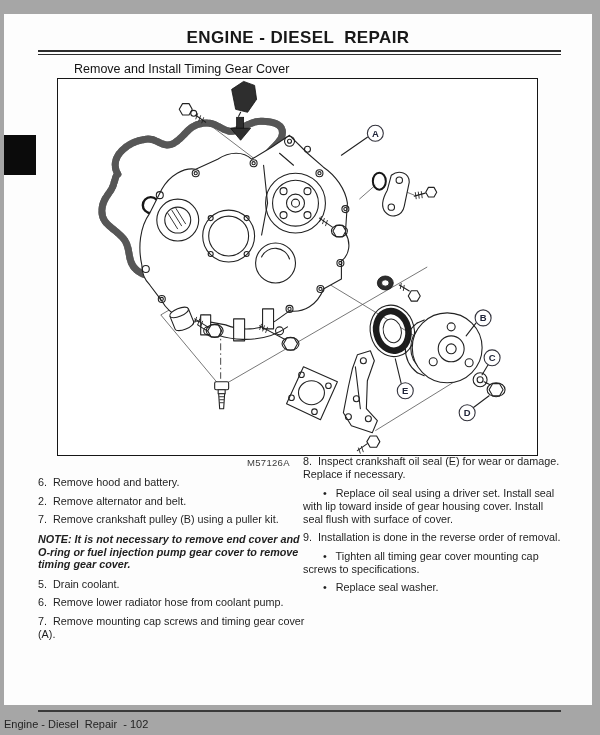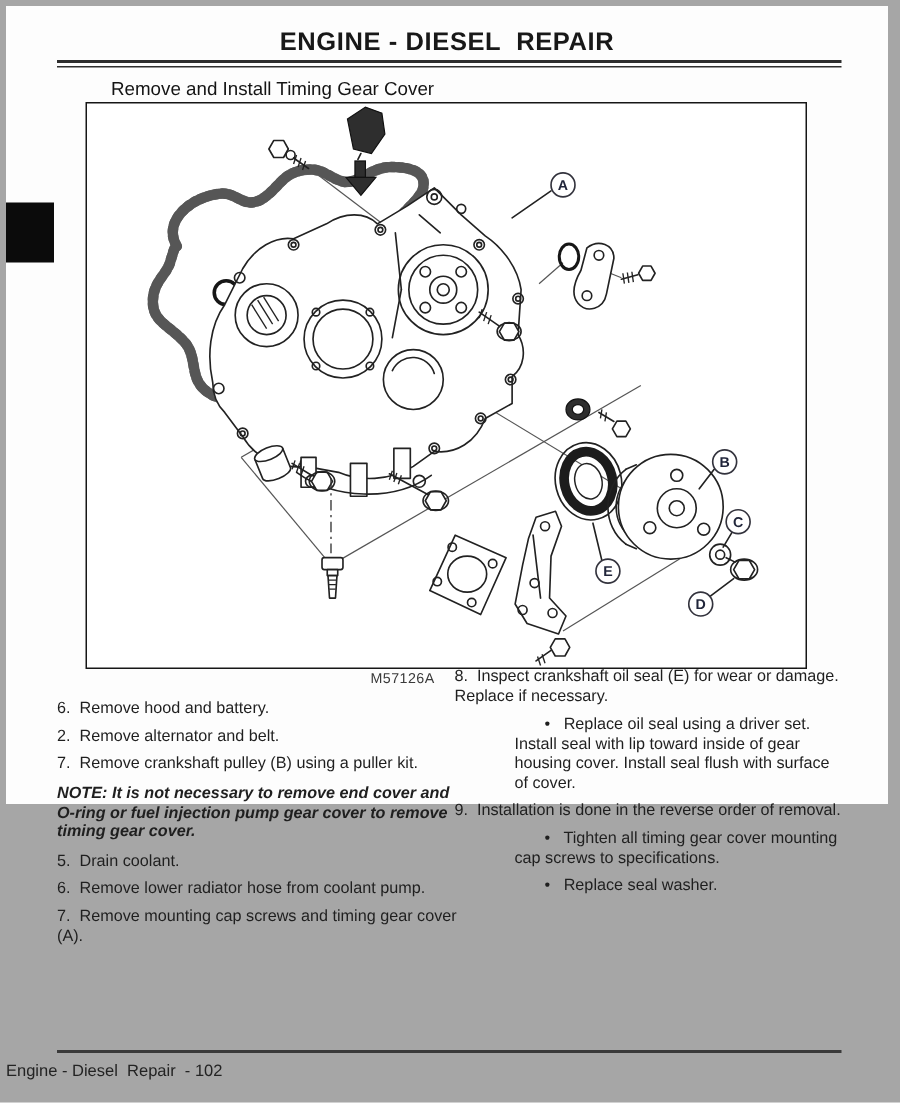--- a/index.html
+++ b/index.html
@@ -3,21 +3,21 @@
 <meta charset="utf-8">
 <style>
   html,body{margin:0;padding:0;}
   body{
     width:600px;height:735px;position:relative;overflow:hidden;
     background:#a6a6a6;
     font-family:"Liberation Sans", sans-serif;
     color:#1f1f1f;
   }
   .page{
-    position:absolute;left:4px;top:4px;width:588px;height:532px;
+    position:absolute;left:4px;top:14px;width:588px;height:691px;
     background:#fdfdfd;
   }
   .bleed-tab{
     position:absolute;left:4px;top:135px;width:32px;height:40px;
     background:#0b0b0b;
   }
   .header-title{
     position:absolute;left:0;top:14px;width:100%;text-align:center;
     font-size:17px;font-weight:700;letter-spacing:.4px;white-space:pre;
     color:#181818;
@@ -37,21 +37,21 @@
   .figure-box svg{display:block;width:100%;height:100%;}
   .figure-caption{
     position:absolute;left:228px;top:443px;
     font-size:9.5px;letter-spacing:.3px;color:#3a3a3a;margin-left:15px;
   }
   .col{position:absolute;font-size:10.8px;line-height:13px;}
   .col-left{left:34px;top:462px;width:268px;}
   .col-right{left:299px;top:441px;width:261px;}
   .col p{margin:0 0 5.5px;white-space:pre-wrap;}
   .col p.note{font-weight:700;font-style:italic;line-height:12.5px;margin:7px 0 7px;}
-  .col p.bullet{text-indent:20px;margin-left:40px;}
+  .col p.bullet{text-indent:20px;}
   .rule-bottom{
     position:absolute;left:34px;top:696px;width:523px;height:0;
     border-top:2px solid #3a3a3a;
   }
   .footer-text{
     position:absolute;left:0;top:704px;width:100%;text-align:left;
     font-size:11px;white-space:pre;color:#232323;
   }
   
   .ln{fill:none;stroke:#222;stroke-width:1.1;stroke-linecap:round;stroke-linejoin:round;}

